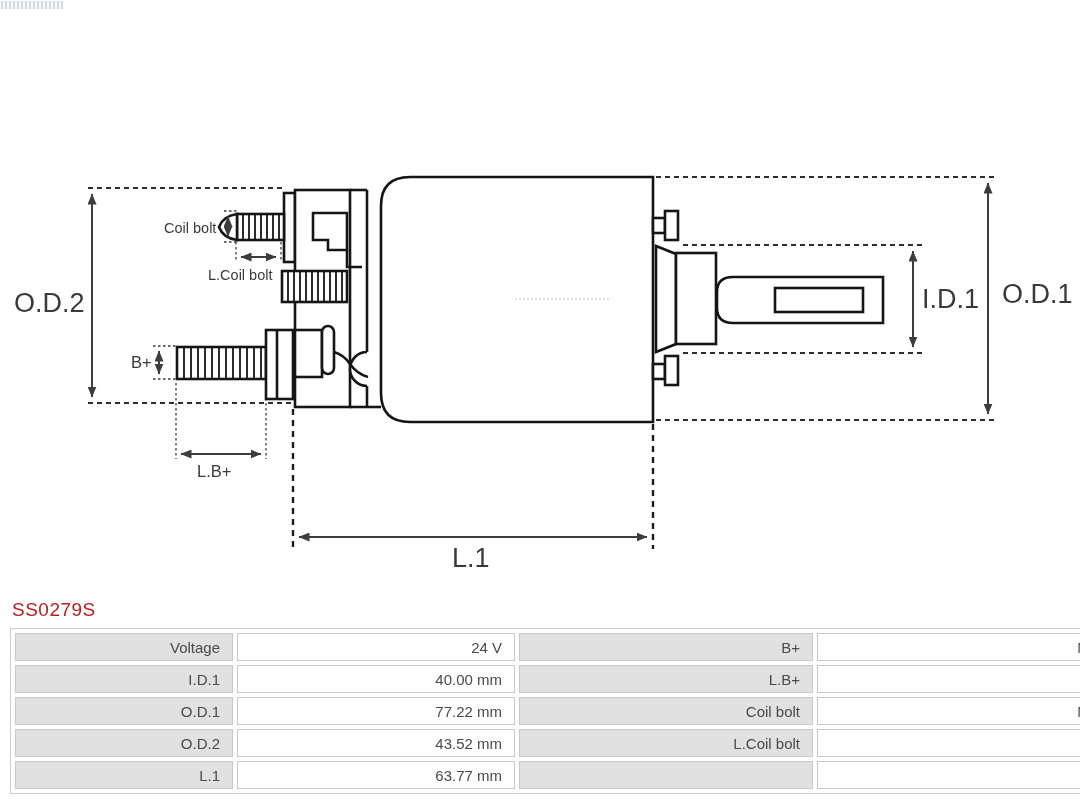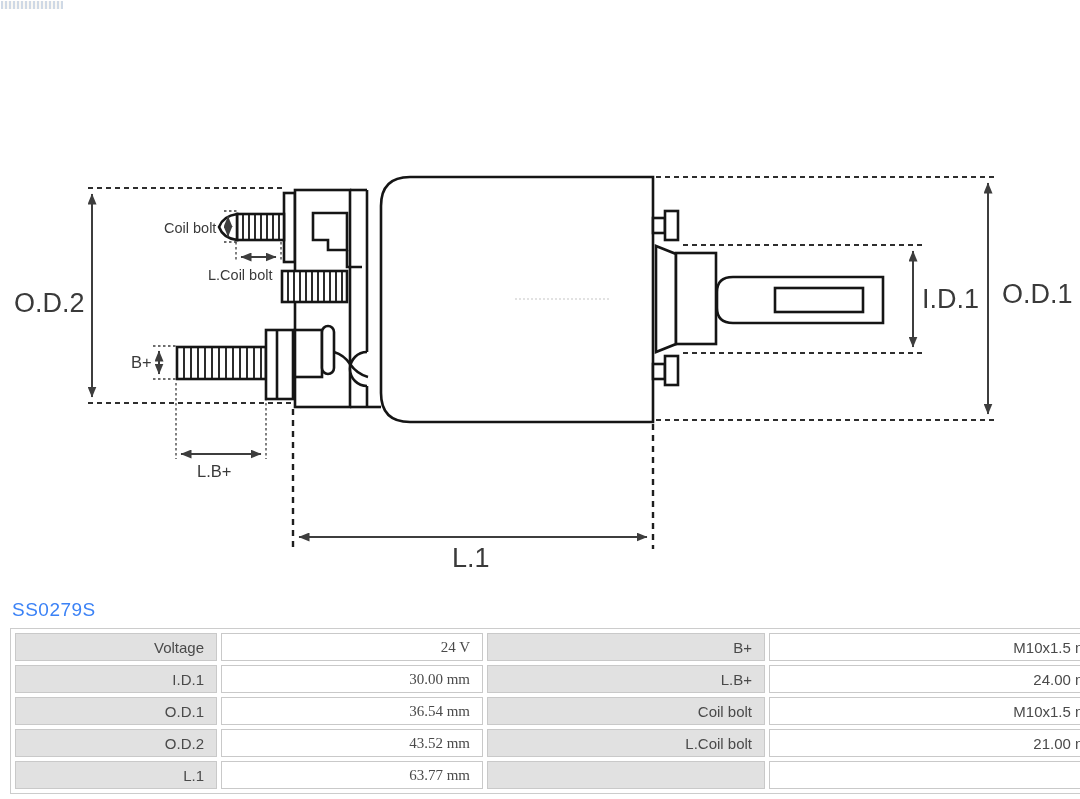--- a/index.html
+++ b/index.html
@@ -22,32 +22,32 @@
   .dashv{stroke:#1d1d1d;stroke-width:2.4;fill:none;stroke-dasharray:6 5;}
   .dots{stroke:#3d3d3d;stroke-width:1.3;fill:none;stroke-dasharray:2.5 2.5;}
   .lbl{fill:#3a3a3a;}
   .lbl-big{font-size:27px;}
   .lbl-med{font-size:16.5px;}
   .lbl-sm{font-size:14.5px;}
   .wm{stroke:rgba(150,150,150,.55);stroke-width:1;stroke-dasharray:2 2;fill:none;}
 
   
   .part-number{position:absolute;left:12px;top:599px;font-size:19px;
-    color:#3b82f6;letter-spacing:.5px;}
+    color:#b91c1c;letter-spacing:.5px;}
 
   
   .spec-table{position:absolute;left:10px;top:628px;width:1058px;
     border-collapse:separate;border-spacing:4px;border:1px solid #cccccc;
     table-layout:fixed;}
   .spec-table td{height:26px;border:1px solid #c9c9c9;
     font-size:15px;color:#4a4a4a;text-align:right;
-    padding:0 12px 0 0;overflow:hidden;white-space:nowrap;}
+    padding:0 12px 0 16px;overflow:hidden;white-space:nowrap;}
   .spec-table td.lbl-cell{background:#e1e1e1;}
   .spec-table td.val-cell{background:#ffffff;}
-  .c1{width:188px;} .c2{width:248px;font-family:Liberation Serif, serif;} .c3{width:264px;} .c4{width:330px;}
+  .c1{width:188px;} .c2{width:248px;} .c3{width:264px;} .c4{width:330px;}
 </style>
 </head>
 <body>
 
 <div class="logo-strip"></div>
 
 <svg class="diagram" width="1080" height="596" viewBox="0 0 1080 596" xmlns="http://www.w3.org/2000/svg">
   <defs>
     <marker id="arr" markerWidth="12" markerHeight="9" refX="10.5" refY="4.5" orient="auto-start-reverse" markerUnits="userSpaceOnUse">
       <path d="M0,0 L11,4.5 L0,9 Z" fill="#3d3d3d"></path>
@@ -175,27 +175,27 @@
 <table class="spec-table">
   <tbody>
     <tr>
       <td class="lbl-cell c1">Voltage</td>
       <td class="val-cell c2">24 V</td>
       <td class="lbl-cell c3">B+</td>
       <td class="val-cell c4">M10x1.5 mm</td>
     </tr>
     <tr>
       <td class="lbl-cell c1">I.D.1</td>
-      <td class="val-cell c2">30.00 mm</td>
+      <td class="val-cell c2">40.00 mm</td>
       <td class="lbl-cell c3">L.B+</td>
       <td class="val-cell c4">24.00 mm</td>
     </tr>
     <tr>
       <td class="lbl-cell c1">O.D.1</td>
-      <td class="val-cell c2">36.54 mm</td>
+      <td class="val-cell c2">77.22 mm</td>
       <td class="lbl-cell c3">Coil bolt</td>
       <td class="val-cell c4">M10x1.5 mm</td>
     </tr>
     <tr>
       <td class="lbl-cell c1">O.D.2</td>
       <td class="val-cell c2">43.52 mm</td>
       <td class="lbl-cell c3">L.Coil bolt</td>
       <td class="val-cell c4">21.00 mm</td>
     </tr>
     <tr>

